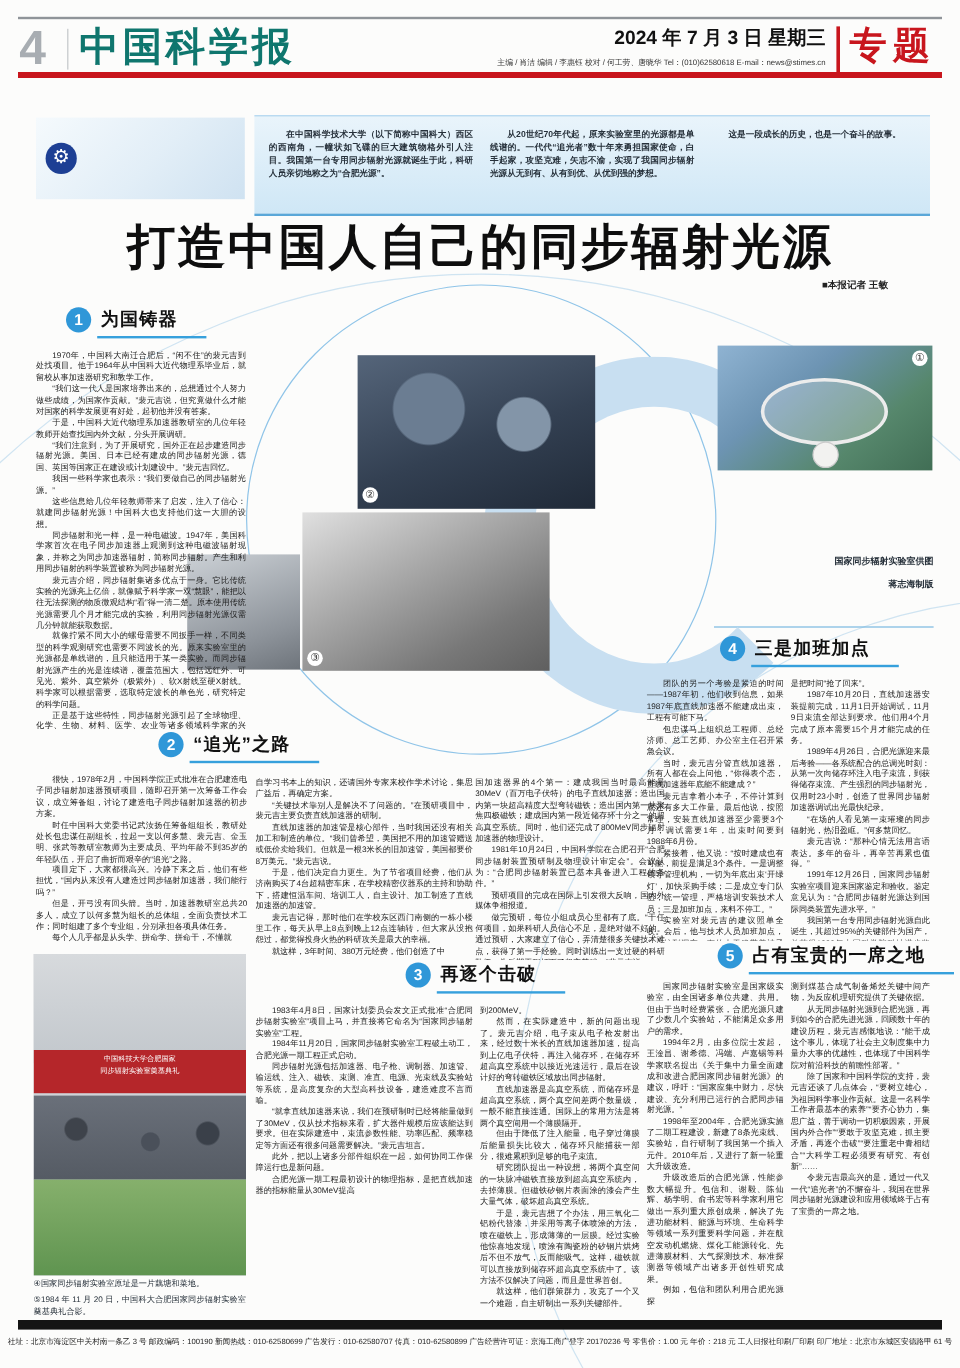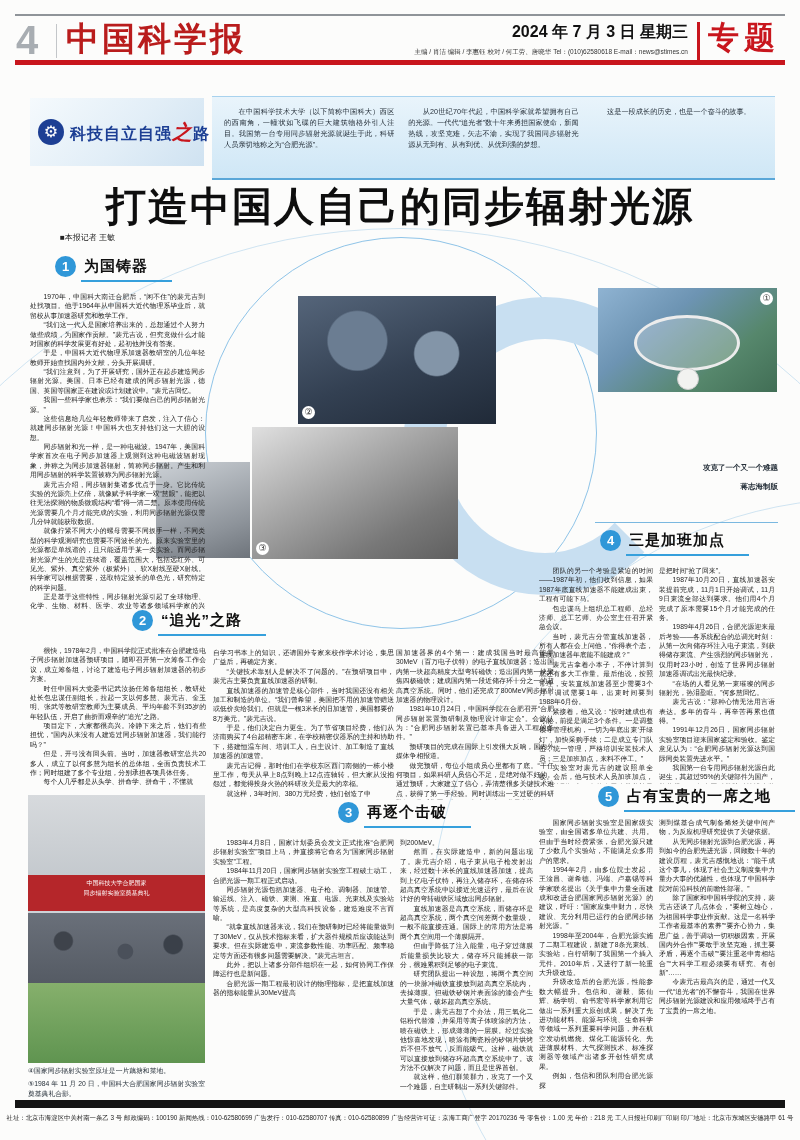--- a/index.html
+++ b/index.html
@@ -3,42 +3,42 @@
 <meta charset="utf-8">
 <style>
   html,body{margin:0;padding:0;background:#e9e9e9;}
   .page{position:relative;width:800px;height:1140px;margin:0 auto;background:#fcfcfb;overflow:hidden;
         font-family:"Liberation Sans","DejaVu Sans",sans-serif;color:#1b1b1b;}
   
   .topline{position:absolute;left:15px;top:14px;width:770px;border-top:2px solid #8f9499;}
   .pageno{position:absolute;left:16px;top:20px;font-size:40px;font-weight:bold;color:#a8adb2;line-height:1;}
   .pno-sep{position:absolute;left:56px;top:24px;width:1px;height:34px;background:#c3c6c9;}
   .masthead{position:absolute;left:66px;top:22px;font-family:"DejaVu Serif","Liberation Serif",serif;
-            font-size:33px;font-weight:bold;color:#b91c1c;letter-spacing:3px;line-height:1;}
+            font-size:33px;font-weight:bold;color:#0f766e;letter-spacing:3px;line-height:1;}
   .dateblock{position:absolute;right:112px;top:22px;text-align:right;}
   .date{font-size:16px;font-weight:bold;color:#111;}
   .staff{font-size:6.5px;color:#333;margin-top:5px;}
   .zhuanti-sep{position:absolute;left:697px;top:22px;width:3px;height:38px;background:#c8161d;}
   .zhuanti{position:absolute;left:708px;top:19px;font-size:31px;font-weight:bold;color:#c8161d;letter-spacing:5px;line-height:1.2;}
   .redrule{position:absolute;left:15px;top:60px;width:770px;height:5px;background:#c8161d;}
   
   .badge{position:absolute;left:30px;top:98px;width:174px;height:68px;display:flex;align-items:center;gap:6px;
          background:linear-gradient(135deg,#f5fafd 0%,#e2eef7 55%,#cfe2f1 100%);padding-left:8px;box-sizing:border-box;}
   .gear{width:26px;height:26px;border-radius:50%;background:#1d3f94;color:#fff;font-size:16px;line-height:26px;text-align:center;flex:0 0 auto;}
   .badge-text{font-size:16px;font-weight:bold;color:#1d3f94;letter-spacing:1px;white-space:nowrap;}
   .badge-text .zhi{color:#c8161d;font-family:"DejaVu Serif",serif;font-style:italic;font-size:20px;}
   .introbox{position:absolute;left:212px;top:96px;width:563px;height:84px;box-sizing:border-box;
             background:linear-gradient(#e9f4fb,#cfe7f6);border-top:1px solid #a8d2ee;border-bottom:2px solid #5aa7d8;
-            display:flex;gap:14px;padding:9px 12px;}
+            display:flex;gap:14px;padding:9px 12px;font-weight:bold;}
   .introcol{flex:1;font-size:7.2px;line-height:1.55;text-align:justify;color:#26303a;overflow:hidden;}
   .introcol p{margin:0;text-indent:2em;}
   
   .headline{position:absolute;left:60px;top:184px;width:680px;text-align:center;font-size:40px;font-weight:900;
             letter-spacing:2px;color:#0e0e0e;line-height:1.1;white-space:nowrap;z-index:3;}
-  .byline{position:absolute;left:60px;top:232px;width:680px;text-align:left;font-size:8px;font-weight:normal;color:#222;z-index:3;}
+  .byline{position:absolute;left:60px;top:232px;width:680px;text-align:right;font-size:8px;font-weight:bold;color:#222;z-index:3;}
   
   .ring{position:absolute;left:205px;top:237px;width:390px;height:390px;border:1.5px solid #8fc4e8;border-radius:50%;z-index:0;}
   .arc{position:absolute;border:1.5px solid #a9cfe9;border-radius:50%;opacity:.55;z-index:0;}
   .arc1{left:-190px;top:228px;width:1180px;height:1180px;}
   .arc2{left:430px;top:498px;width:860px;height:860px;}
   .bigc{position:absolute;left:403px;top:297px;width:200px;height:214px;border:42px solid #c8dff1;
         border-right-color:transparent;border-radius:50%;z-index:1;}
   .photo{position:absolute;z-index:2;overflow:hidden;}
   .photo1{left:298px;top:296px;width:198px;height:128px;
           background:radial-gradient(circle at 30% 35%,#6b7d92 0 18%,transparent 19%),
@@ -98,28 +98,27 @@
   <div class="dateblock">
     <div class="date">2024 年 7 月 3 日  星期三</div>
     <div class="staff">主编 / 肖洁  编辑 / 李惠钰  校对 / 何工劳、唐晓华  Tel：(010)62580618  E-mail：news@stimes.cn</div>
   </div>
   <div class="zhuanti-sep"></div>
   <div class="zhuanti">专题</div>
   <div class="redrule"></div>
 
   <div class="badge">
     <span class="gear">⚙</span>
-    <span class="badge-text"><span>科技自立自强</span><span class="zhi">之</span><span>路</span></span>
   </div>
   <div class="introbox">
     <div class="introcol">
         <p>在中国科学技术大学（以下简称中国科大）西区的西南角，一幢状如飞碟的巨大建筑物格外引人注目。我国第一台专用同步辐射光源就诞生于此，科研人员亲切地称之为“合肥光源”。</p>
       </div>
     <div class="introcol">
-        <p>从20世纪70年代起，中国科学家就希望拥有自己的光源。一代代“追光者”数十年来勇担国家使命，新闻热线，攻坚克难，矢志不渝，实现了我国同步辐射光源从无到有、从有到优、从优到强的梦想。</p>
+        <p>从20世纪70年代起，原来实验室里的光源都是单线谱的。一代代“追光者”数十年来勇担国家使命，白手起家，攻坚克难，矢志不渝，实现了我国同步辐射光源从无到有、从有到优、从优到强的梦想。</p>
       </div>
     <div class="introcol">
         <p>这是一段成长的历史，也是一个奋斗的故事。</p>
       </div>
   </div>
 
   <div class="headline">打造中国人自己的同步辐射光源</div>
   <div class="byline">■本报记者 王敏</div>
 
   <div class="arc arc1"></div>
@@ -131,21 +130,21 @@
   <div class="pbadge" style="left:302px;top:406px;">②</div>
   <div class="photo photo2">
     <div class="ringbuild"></div>
     <div class="disc"></div>
   </div>
   <div class="pbadge" style="left:760px;top:292px;">①</div>
   <div class="photo photo3"></div>
   <div class="pbadge" style="left:256px;top:542px;">③</div>
   <div class="photo photo4"></div>
 
-  <div class="credit" style="top:463px;">攻克了一个又一个难题</div>
+  <div class="credit" style="top:463px;">国家同步辐射实验室供图</div>
   <div class="credit" style="top:482px;">蒋志海制版</div>
   <div class="cap-rule"></div>
 
   <div class="sec-head" style="left:55px;top:256px;">
     <span class="sec-num">1</span>
     <span class="sec-title">为国铸器</span>
   </div>
   <div class="col" style="left:30px;top:292px;width:175px;height:318px;">
       <p>1970年，中国科大南迁合肥后，“闲不住”的裴元吉到处找项目。他于1964年从中国科大近代物理系毕业后，就留校从事加速器研究和教学工作。</p>
       <p>“我们这一代人是国家培养出来的，总想通过个人努力做些成绩，为国家作贡献。”裴元吉说，但究竟做什么才能对国家的科学发展更有好处，起初他并没有答案。</p>

